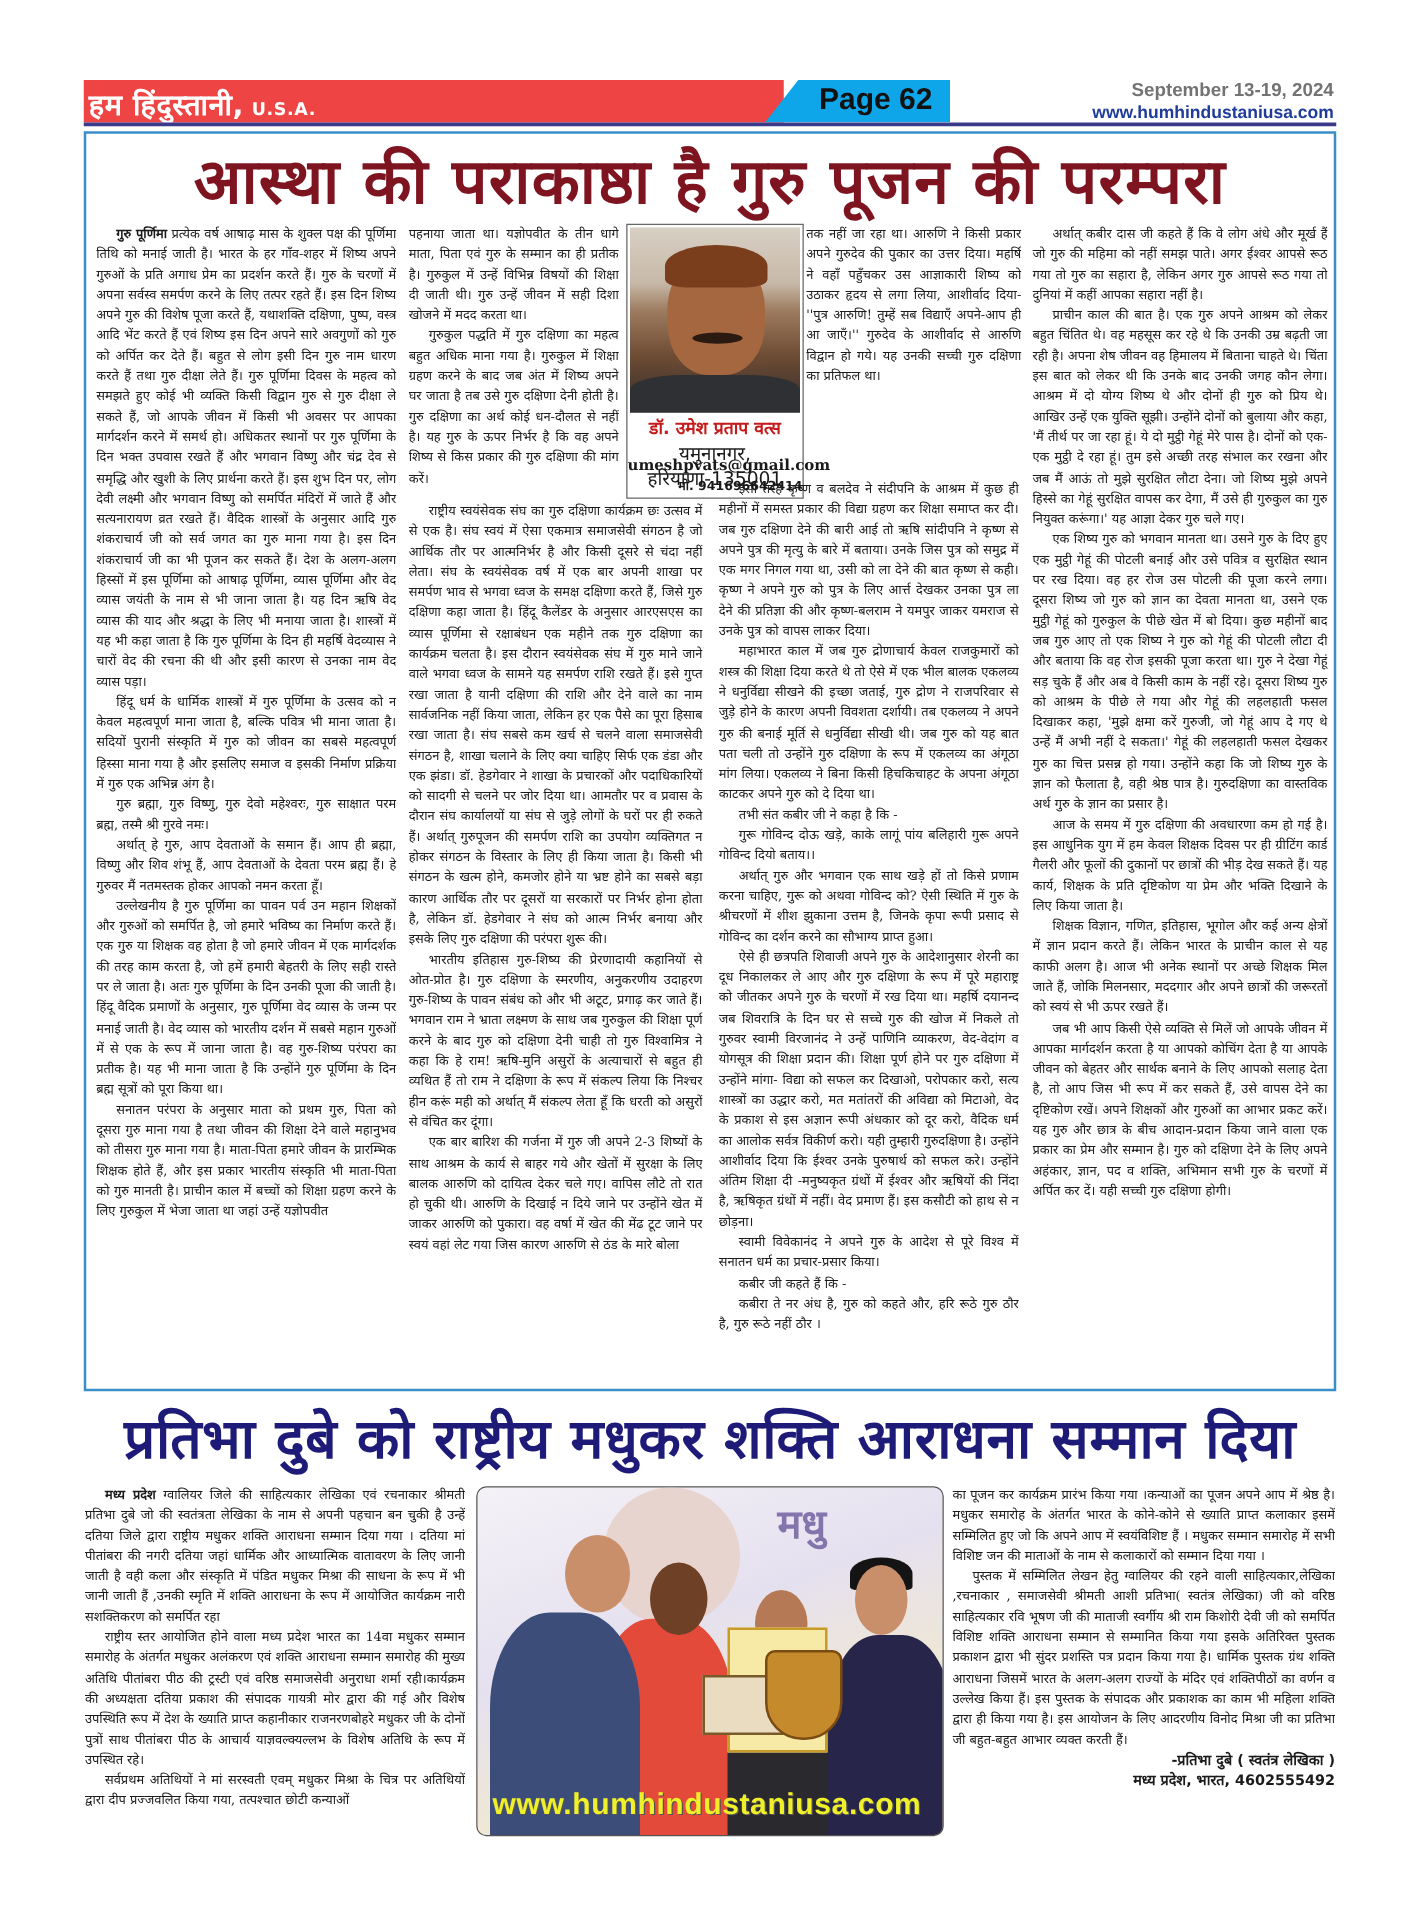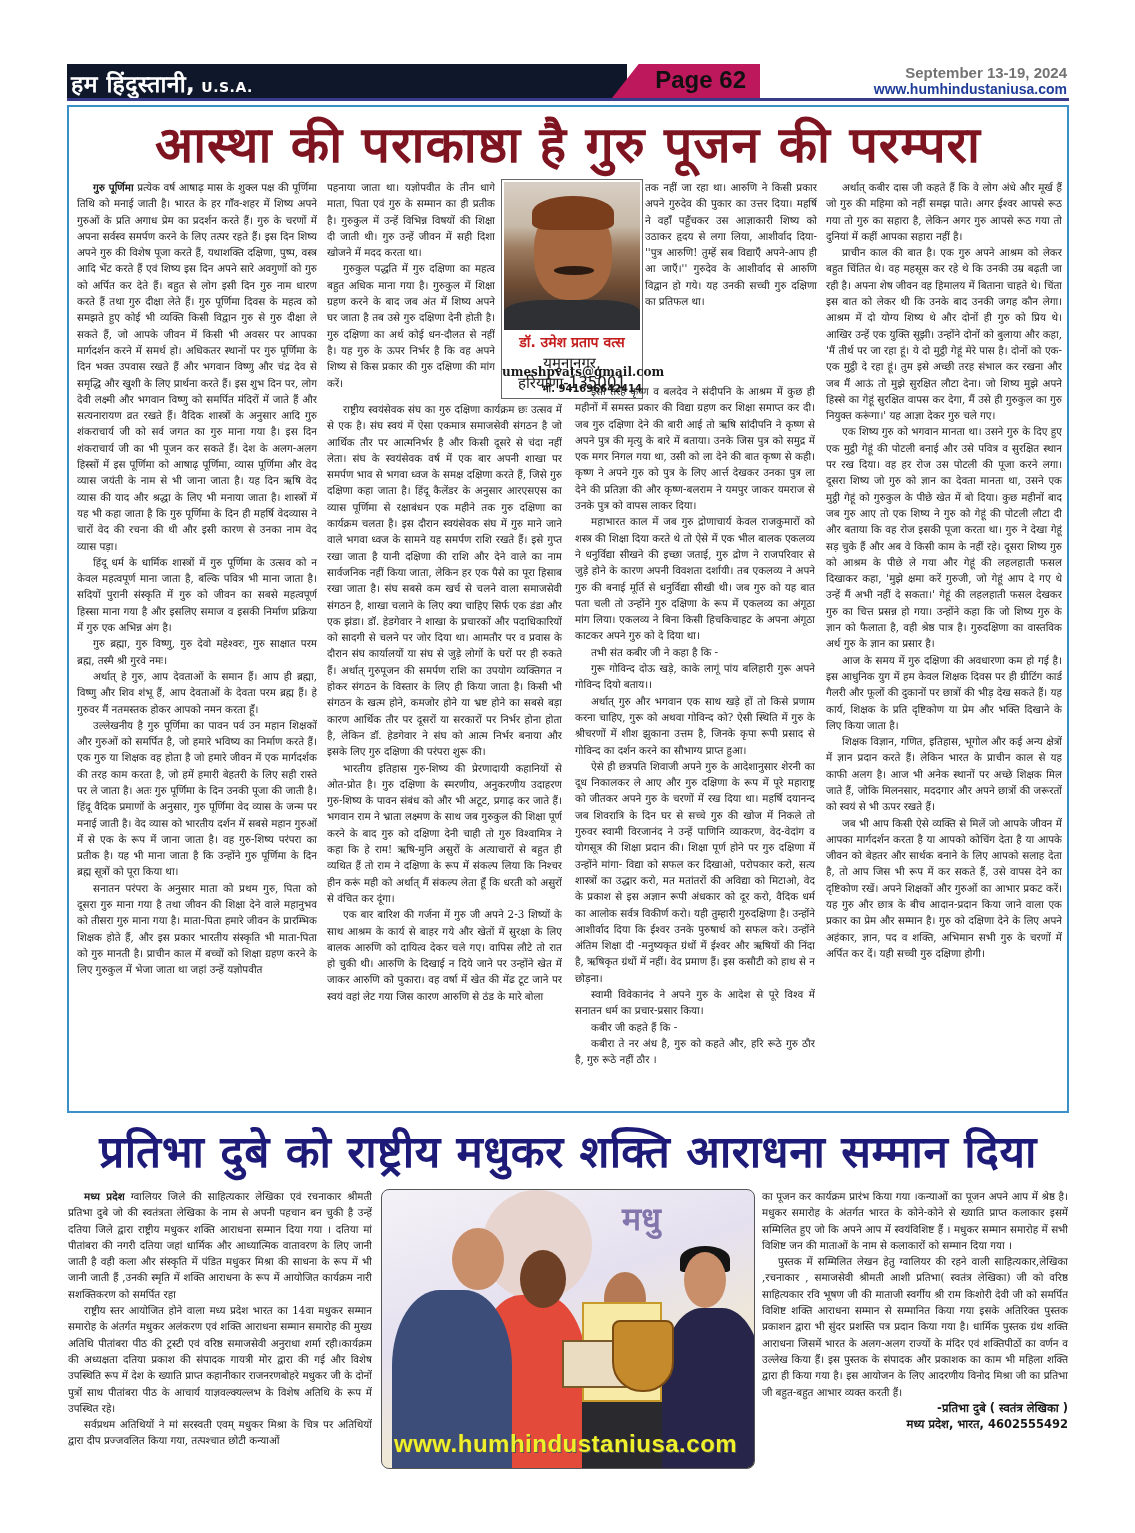--- a/index.html
+++ b/index.html
@@ -1,24 +1,24 @@
 <!DOCTYPE html>
 <html><head>
 <meta charset="utf-8">
 <style>
   * { box-sizing: border-box; margin: 0; padding: 0; }
   html, body { width: 1135px; height: 1533px; background: #ffffff; overflow: hidden; }
   body { font-family: "DejaVu Serif", serif; color: #1a1a1a; position: relative; }
 
   
   .masthead { position: absolute; left: 67px; top: 64px; width: 1002px; height: 36px; }
-  .mast-green { position: absolute; left: 0; top: 0; width: 560px; height: 34px; background: #0f172a; }
+  .mast-green { position: absolute; left: 0; top: 0; width: 560px; height: 34px; background: #ef4444; }
   .mast-title { position: absolute; left: 4px; top: 3px; color: #fff; font-family: "DejaVu Sans", sans-serif; font-weight: bold; font-size: 23px; letter-spacing: 0.5px; }
   .mast-usa { font-size: 14px; margin-left: 6px; }
-  .mast-page { position: absolute; left: 545px; top: 0; width: 148px; height: 34px; background: #be185d; clip-path: polygon(18% 0, 100% 0, 100% 100%, 0 100%); }
+  .mast-page { position: absolute; left: 545px; top: 0; width: 148px; height: 34px; background: #0ea5e9; clip-path: polygon(18% 0, 100% 0, 100% 100%, 0 100%); }
   .mast-page span { position: absolute; right: 14px; top: 2px; font-family: "Liberation Sans", sans-serif; font-weight: bold; font-size: 24px; color: #111; }
   .mast-rule { position: absolute; left: 0; top: 34px; width: 1002px; height: 3px; background: #3a3a8a; }
   .mast-date { position: absolute; right: 2px; top: 0; color: #737373; font-family: "Liberation Sans", sans-serif; font-weight: bold; font-size: 15px; }
   .mast-url { position: absolute; right: 2px; top: 17px; color: #1f3c9a; font-family: "Liberation Sans", sans-serif; font-weight: bold; font-size: 14px; }
 
   
   .article-frame { position: absolute; left: 67px; top: 105px; width: 1002px; height: 1008px; border: 2px solid #3b8fc8; }
   .headline { position: absolute; left: 0; top: 8px; width: 100%; text-align: center; color: #7e1420; font-family: "DejaVu Sans", sans-serif; font-weight: bold; font-size: 50px; letter-spacing: 1px; line-height: 60px; }
 
   .col { position: absolute; top: 72px; font-size: 10.3px; line-height: 16.3px; text-align: justify; color: #1b1b1b; overflow: hidden; }

